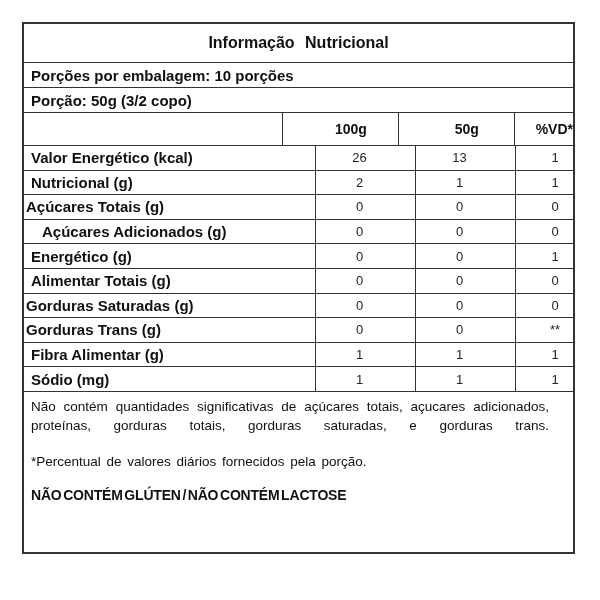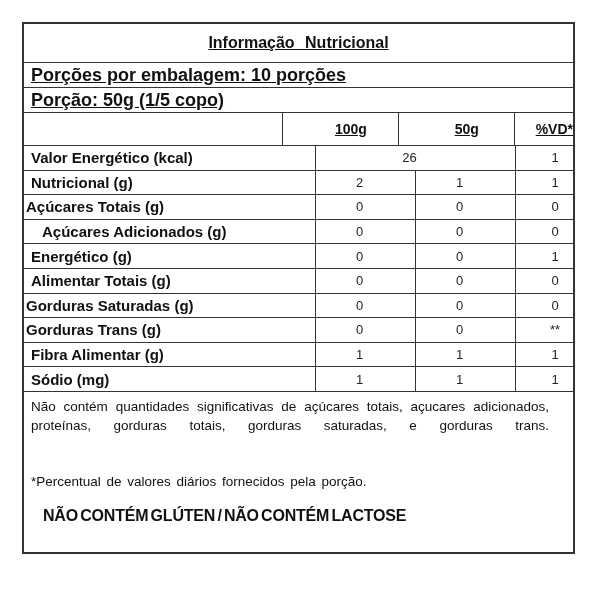--- a/index.html
+++ b/index.html
@@ -24,34 +24,33 @@
     background:var(--bg);
     display:flex;
     flex-direction:column;
   }
   .row{
     display:flex;
     flex-direction:row;
     align-items:center;
     border-top:1.5px solid var(--line);
     flex:0 0 auto;
-    text-decoration:underline;
   }
   .row:first-child{border-top:none;}
   .title-row{
     height:38px;
     justify-content:center;
     font-weight:bold;
     font-size:16px;
     word-spacing:6px;
   }
   .info-row{
     height:25px;
     font-weight:bold;
-    font-size:18px;
+    font-size:15px;
     padding-left:7px;
   }
   .header-row{height:33px;}
   .rows-host{
     display:flex;
     flex-direction:column;
     flex:0 0 auto;
     height:246px;
   }
   .data-row{
@@ -97,61 +96,60 @@
     overflow:hidden;
   }
   .note-par{
     font-size:13.5px;
     line-height:19px;
     text-align:justify;
   }
   .note-par::after{content:"";display:inline-block;width:100%;}
   .note-pct{
     font-size:13.5px;
-    margin-top:20px;
     word-spacing:2px;
   }
   .claim{
-    font-size:16px;
+    font-size:14px;
     font-weight:bold;
     margin-top:18px;
     word-spacing:-2px;
     letter-spacing:-0.2px;
     white-space:nowrap;
-    margin-left:12px;
   }
 </style>
 </head>
 <body>
 
 <div class="nutri-table">
 
   <div class="row title-row">
     <span>Informação Nutricional</span>
   </div>
 
   <div class="row info-row">
     <span>Porções por embalagem: 10 porções</span>
   </div>
 
   <div class="row info-row">
-    <span>Porção: 50g (1/5 copo)</span>
+    <span>Porção: 50g (3/2 copo)</span>
   </div>
 
   <div class="row header-row">
     <div class="c name"></div>
     <div class="c num">100g</div>
     <div class="c num">50g</div>
     <div class="c num vd">%VD*</div>
   </div>
 
   <div class="rows-host" id="rows-host">
       <div class="data-row">
         <div class="c name">Valor Energético (kcal)</div>
         <div class="c num">26</div>
+        <div class="c num">13</div>
         <div class="c num vd">1</div>
       </div>
       <div class="data-row">
         <div class="c name">Nutricional (g)</div>
         <div class="c num">2</div>
         <div class="c num">1</div>
         <div class="c num vd">1</div>
       </div>
       <div class="data-row">
         <div class="c name ind1">Açúcares Totais (g)</div>

